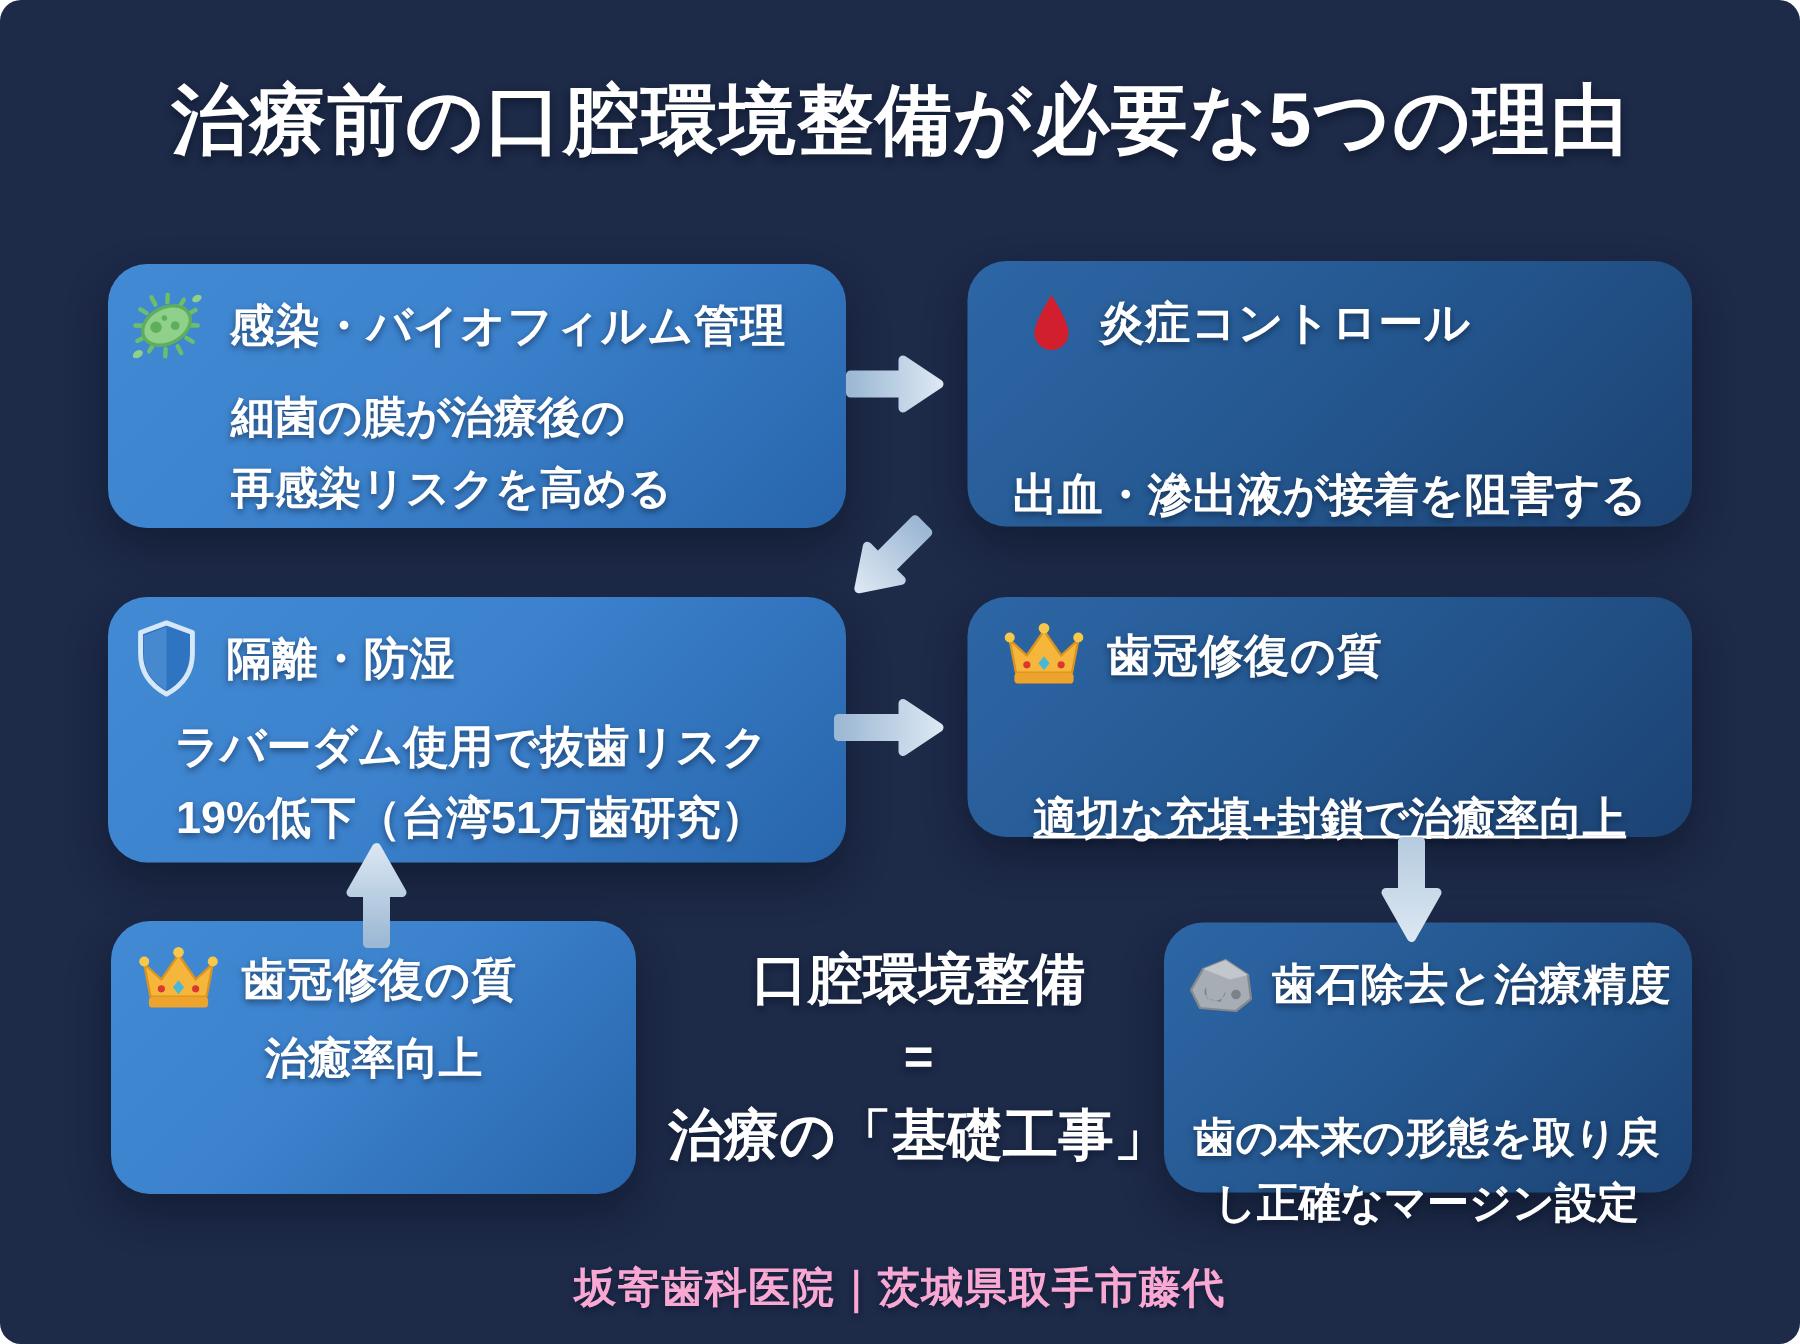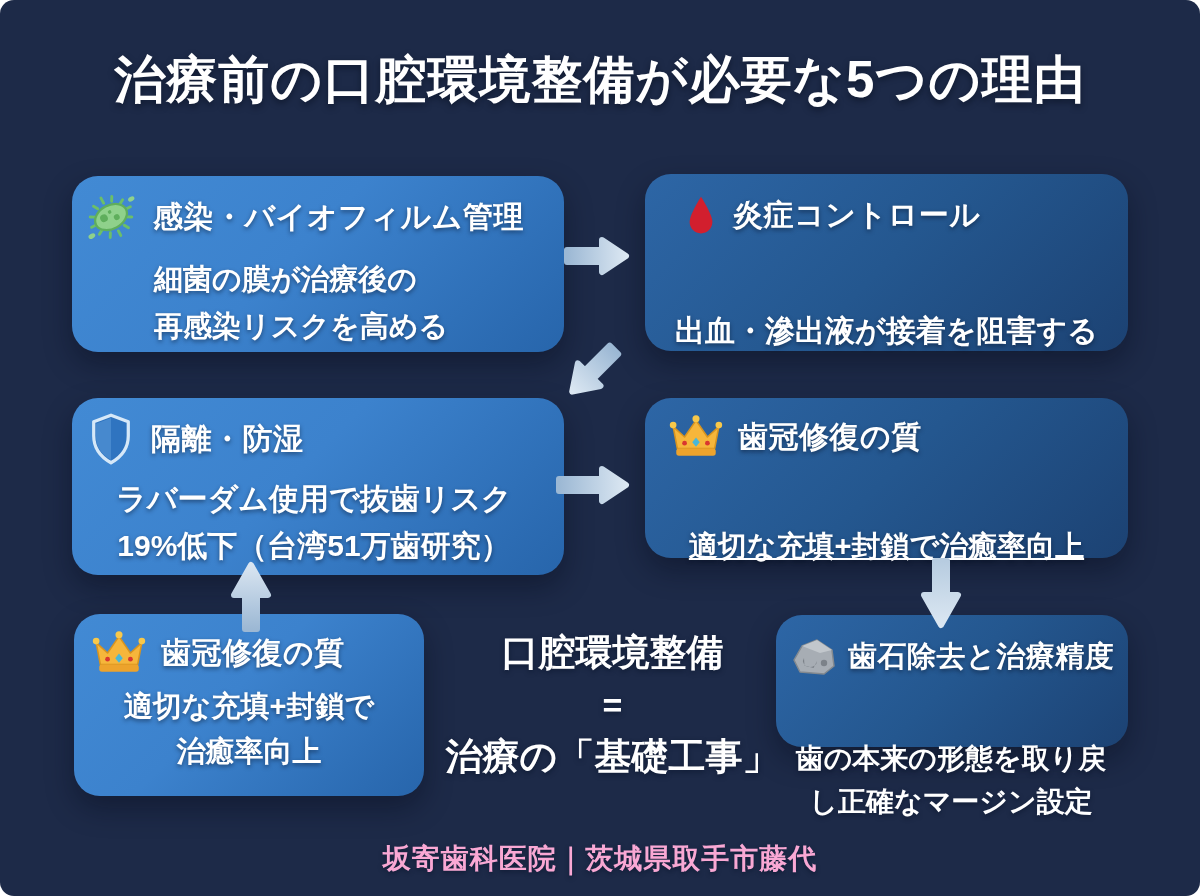--- a/index.html
+++ b/index.html
@@ -173,26 +173,25 @@
           <circle cx="48" cy="10.5" r="3.2" fill="#f8c84a"></circle>
           <rect x="7" y="33" width="38" height="7" rx="2.5" fill="#eda32c"></rect>
           <circle cx="15" cy="28" r="2.3" fill="#d9372f"></circle>
           <circle cx="37" cy="28" r="2.3" fill="#d9372f"></circle>
           <path d="M26 22.5 l3.6 4.5 -3.6 4.5 -3.6 -4.5 Z" fill="#49b7d8"></path>
         </svg>
       </span>
       <span class="card-title">歯冠修復の質</span>
     </div>
     <div class="card-body">
-      <div>適切な充填+封鎖で</div>
       <div>治癒率向上</div>
     </div>
   </div>
 
-  <div class="card dark" id="card-calculus" style="left:776px;top:615px;width:352px;height:132px;">
+  <div class="card dark" id="card-calculus" style="left:776px;top:615px;width:352px;height:180px;">
     <div class="card-head">
       <span class="icon">
         <svg width="48" height="44" viewBox="0 0 48 42">
           <path d="M10 36 L4 24 L12 10 L27 4 L42 14 L44 30 L34 38 Z" fill="#a7adb4" stroke="#83898f" stroke-width="1.5" stroke-linejoin="round"></path>
           <path d="M12 10 L27 4 L42 14 L30 17 Z" fill="#c2c7cc"></path>
           <path d="M14 22 a7 6 0 1 0 13 3 l-3.5 7 -9 -2.5 Z" fill="#7c8289"></path>
           <circle cx="34" cy="27" r="3.2" fill="#7c8289"></circle>
         </svg>
       </span>
       <span class="card-title">歯石除去と治療精度</span>

